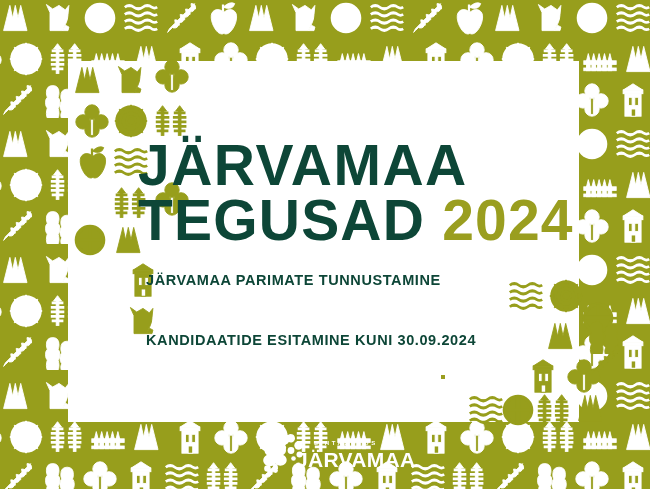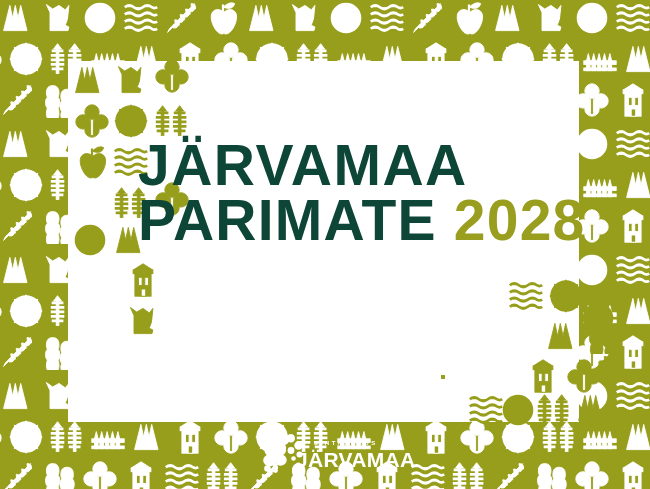--- a/index.html
+++ b/index.html
@@ -2098,25 +2098,27 @@
       </div>
       <div class="pat-cell ic-olive" style="left:575px;top:390px;">
         <svg viewBox="0 0 40 40" width="36" height="36">
           <path d="M4 34 L11 6 L14 20 L17 6 L20 20 L23 6 L30 34 Z"></path>
         </svg>
       </div>
     </div>
 
   <div id="headline">
     <div class="hl-line l1">JÄRVAMAA</div>
-    <div class="hl-line l2"><span>PARIMATE</span><span class="hl-year">&nbsp;<span>2028</span></span></div>
+    <div class="hl-line l2"><span>TEGUSAD</span><span class="hl-year">&nbsp;<span>2024</span></span></div>
   </div>
 
   <div id="subcopy">
+    <div class="sub-line">JÄRVAMAA PARIMATE TUNNUSTAMINE</div>
   </div>
+  <div id="deadline">KANDIDAATIDE ESITAMINE KUNI 30.09.2024</div>
 
   <div id="panel-dot"></div>
 
   <div id="logo">
     <div id="logo-mark">
       <svg viewBox="0 0 54 44" width="54" height="44" aria-hidden="true">
         <g fill="#ffffff">
           <path d="M30 3c2.2-1.6 5.4-1 6.6 1.4 1.1 2.2.1 4.8-2.1 5.8-1.3.6-2.6.5-3.8-.1-.5 1.4-1.8 2.4-3.4 2.4-2.1 0-3.8-1.7-3.8-3.8 0-1.5.9-2.8 2.1-3.4C26 4 27.7 3 29.4 3z"></path>
           <circle cx="40.5" cy="13.5" r="4.2"></circle>
           <circle cx="33" cy="18.5" r="3.4"></circle>

